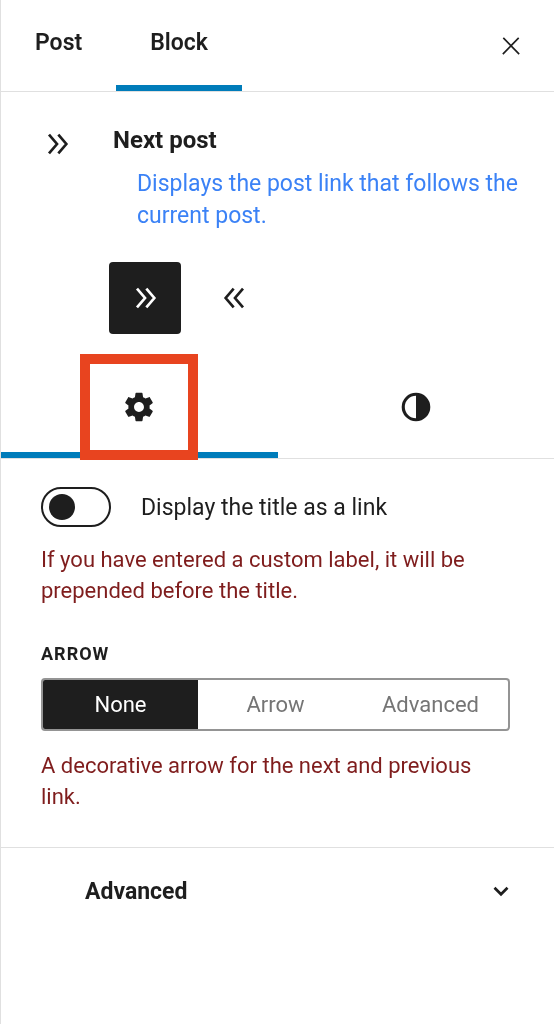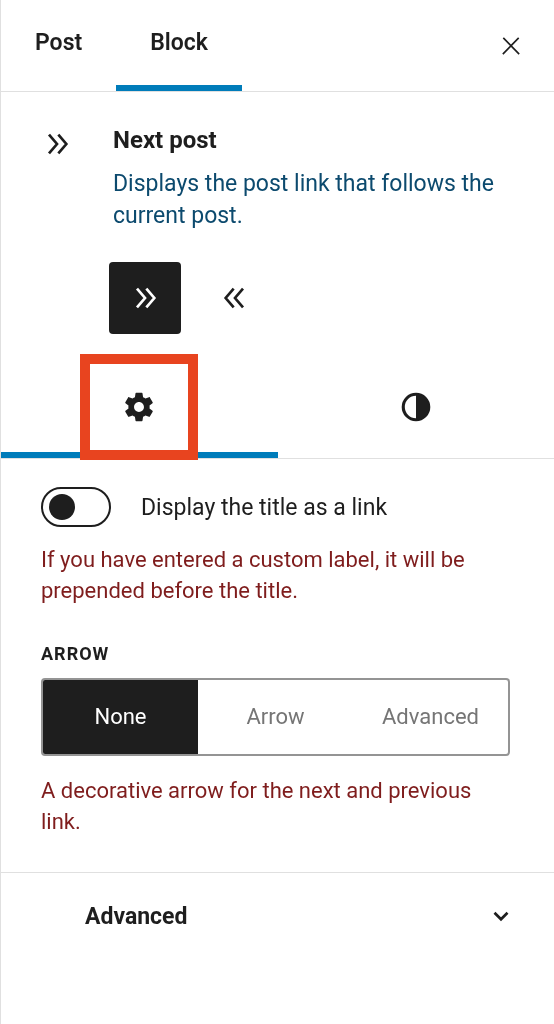--- a/index.html
+++ b/index.html
@@ -64,21 +64,22 @@
   }
   .block-title {
     font-size: 24px;
     font-weight: 700;
     color: #1e1e1e;
     margin-bottom: 14px;
   }
   .block-desc {
     font-size: 23px;
     line-height: 1.4;
-    color: #0c4a6e;
+    color: #3b82f6;
+    margin-left: 24px;
   }
   .variants {
     display: flex;
     gap: 18px;
     padding: 20px 0 0 108px;
   }
   .variant {
     width: 72px;
     height: 72px;
     display: flex;
@@ -164,21 +165,21 @@
   }
   .segmented {
     display: flex;
     border: 2px solid #949494;
     border-radius: 4px;
     overflow: hidden;
     margin-bottom: 20px;
   }
   .seg-opt {
     flex: 1;
-    height: 74px;
+    height: 49px;
     display: flex;
     align-items: center;
     justify-content: center;
     font-size: 22px;
     cursor: pointer;
     color: #1e1e1e;
   }
   .seg-opt.active {
     background: #1e1e1e;
     color: #fff;

